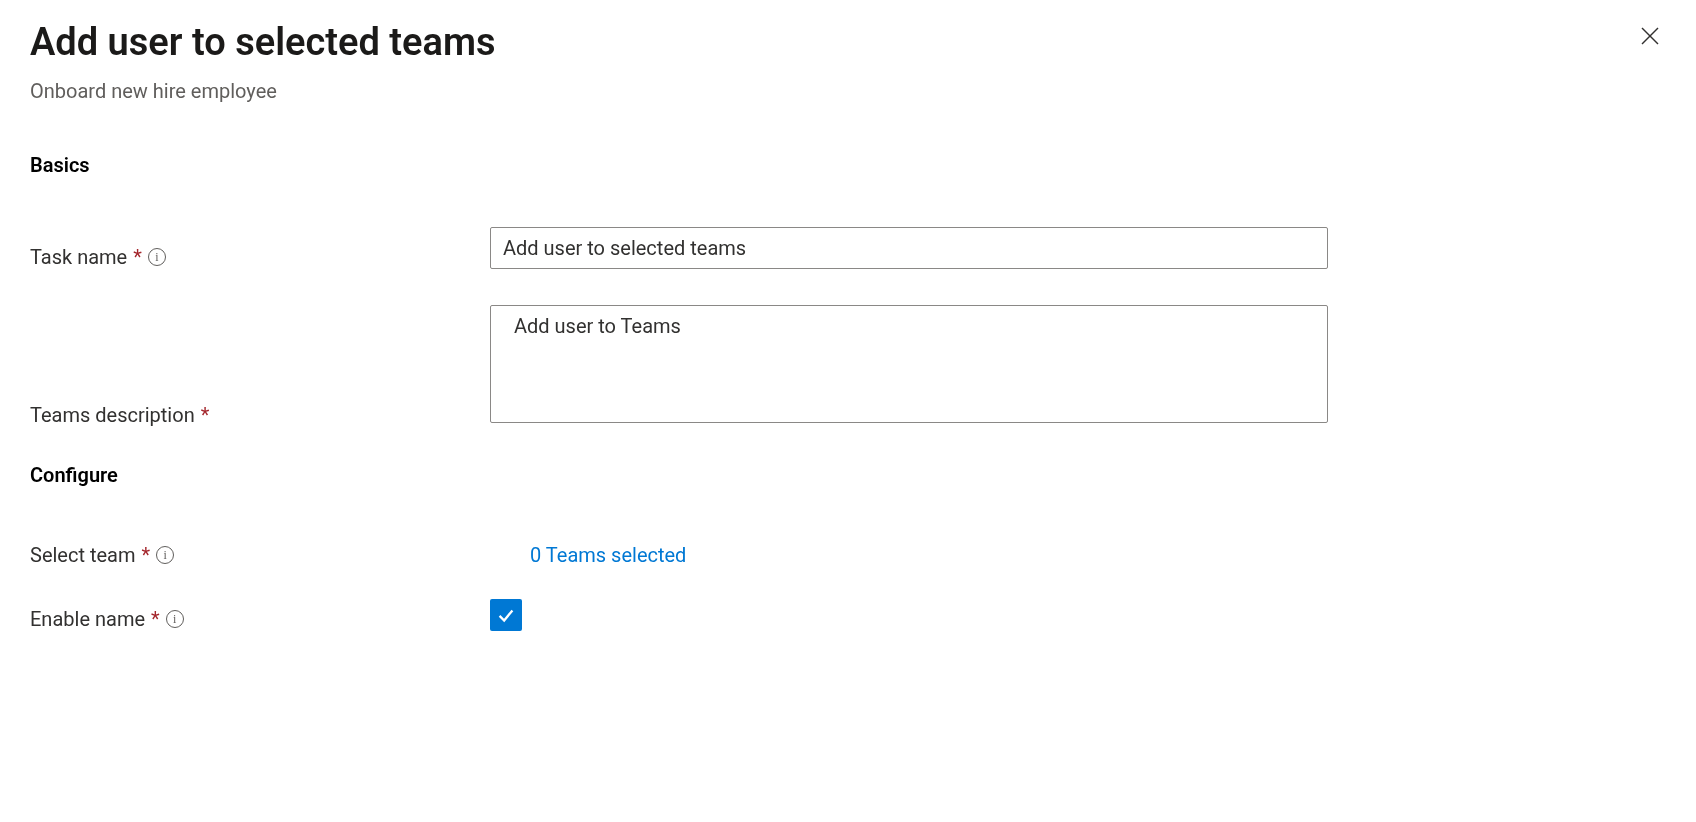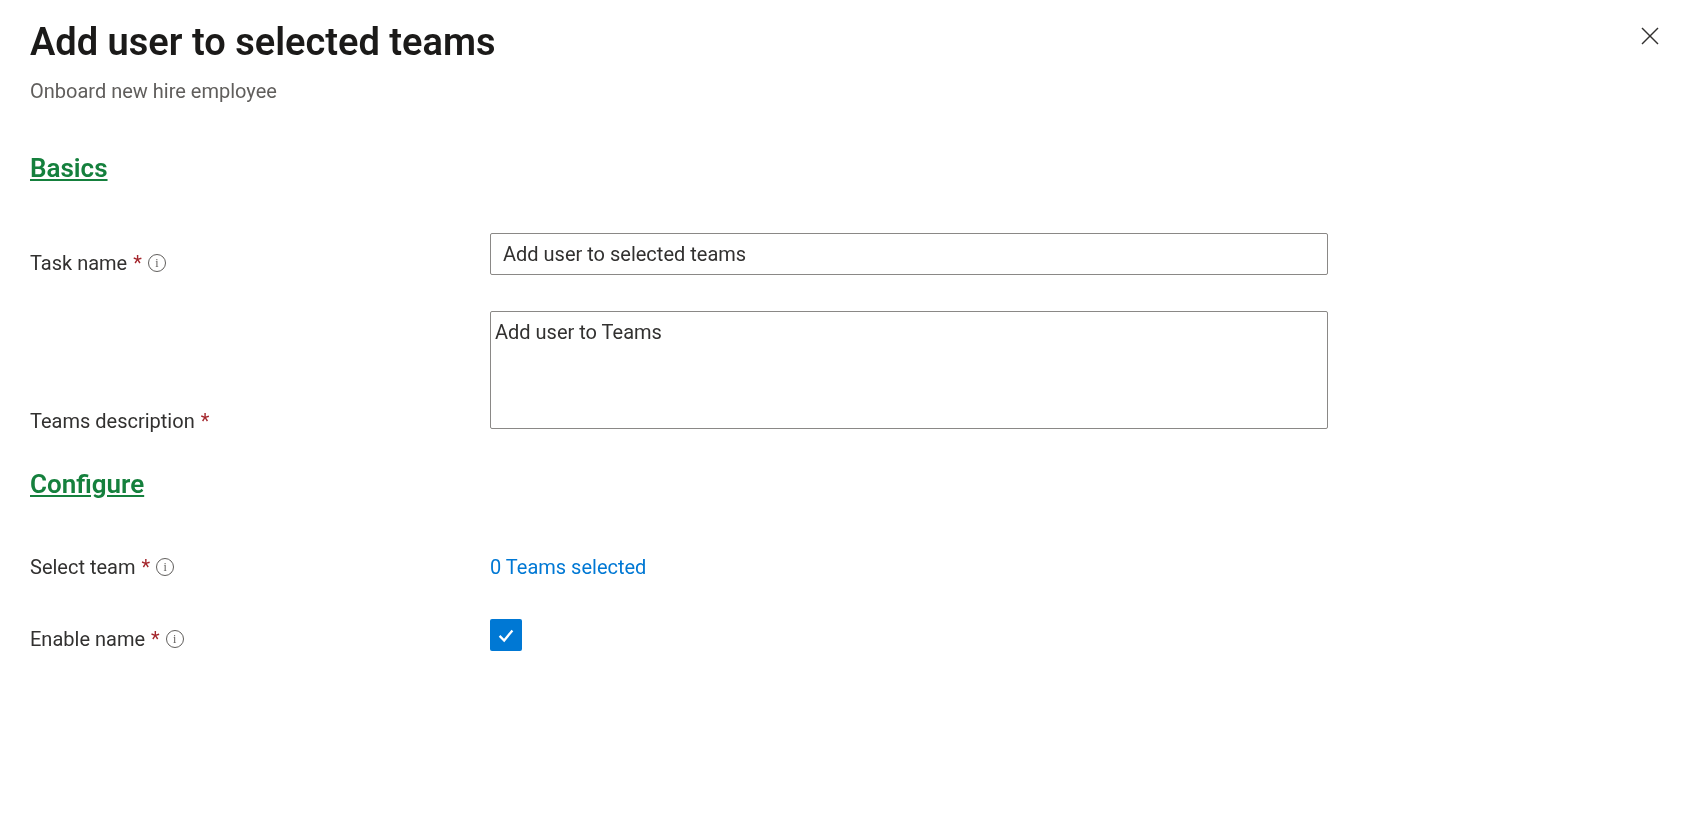--- a/index.html
+++ b/index.html
@@ -43,25 +43,24 @@
       color: #323130;
       display: flex;
       align-items: center;
       justify-content: center;
     }
     .close-btn svg {
       width: 24px;
       height: 24px;
     }
     .section-heading {
-      font-size: 26px;
+      font-size: 20px;
       font-weight: 600;
-      color: #15803d;
+      color: #000000;
       margin-bottom: 50px;
-      text-decoration: underline;
     }
     .form-row {
       display: flex;
       align-items: flex-end;
       margin-bottom: 36px;
     }
     .form-label-col {
       width: 460px;
       display: flex;
       align-items: center;
@@ -101,21 +100,21 @@
       font-size: 20px;
       font-family: inherit;
       border: 1px solid #8a8886;
       border-radius: 2px;
       background: #ffffff;
       color: #323130;
     }
     .textarea-input {
       width: 100%;
       height: 118px;
-      padding: 8px 4px;
+      padding: 8px 23px;
       font-size: 20px;
       font-family: inherit;
       border: 1px solid #8a8886;
       border-radius: 2px;
       background: #ffffff;
       color: #323130;
       resize: none;
     }
     .link-text {
       color: #0078d4;
@@ -138,21 +137,22 @@
       height: 22px;
       stroke: #ffffff;
       stroke-width: 2.5;
       fill: none;
     }
     .section-gap {
       margin-top: 20px;
       margin-bottom: 50px;
     }
     .configure-row {
-      margin-bottom: 40px;
+      margin-bottom: 32px;
+      gap: 40px;
     }
   </style>
 </head>
 <body>
 
 <div class="header">
   <div class="header-text">
     <h1 class="title">Add user to selected teams</h1>
     <div class="subtitle">Onboard new hire employee</div>
   </div>

